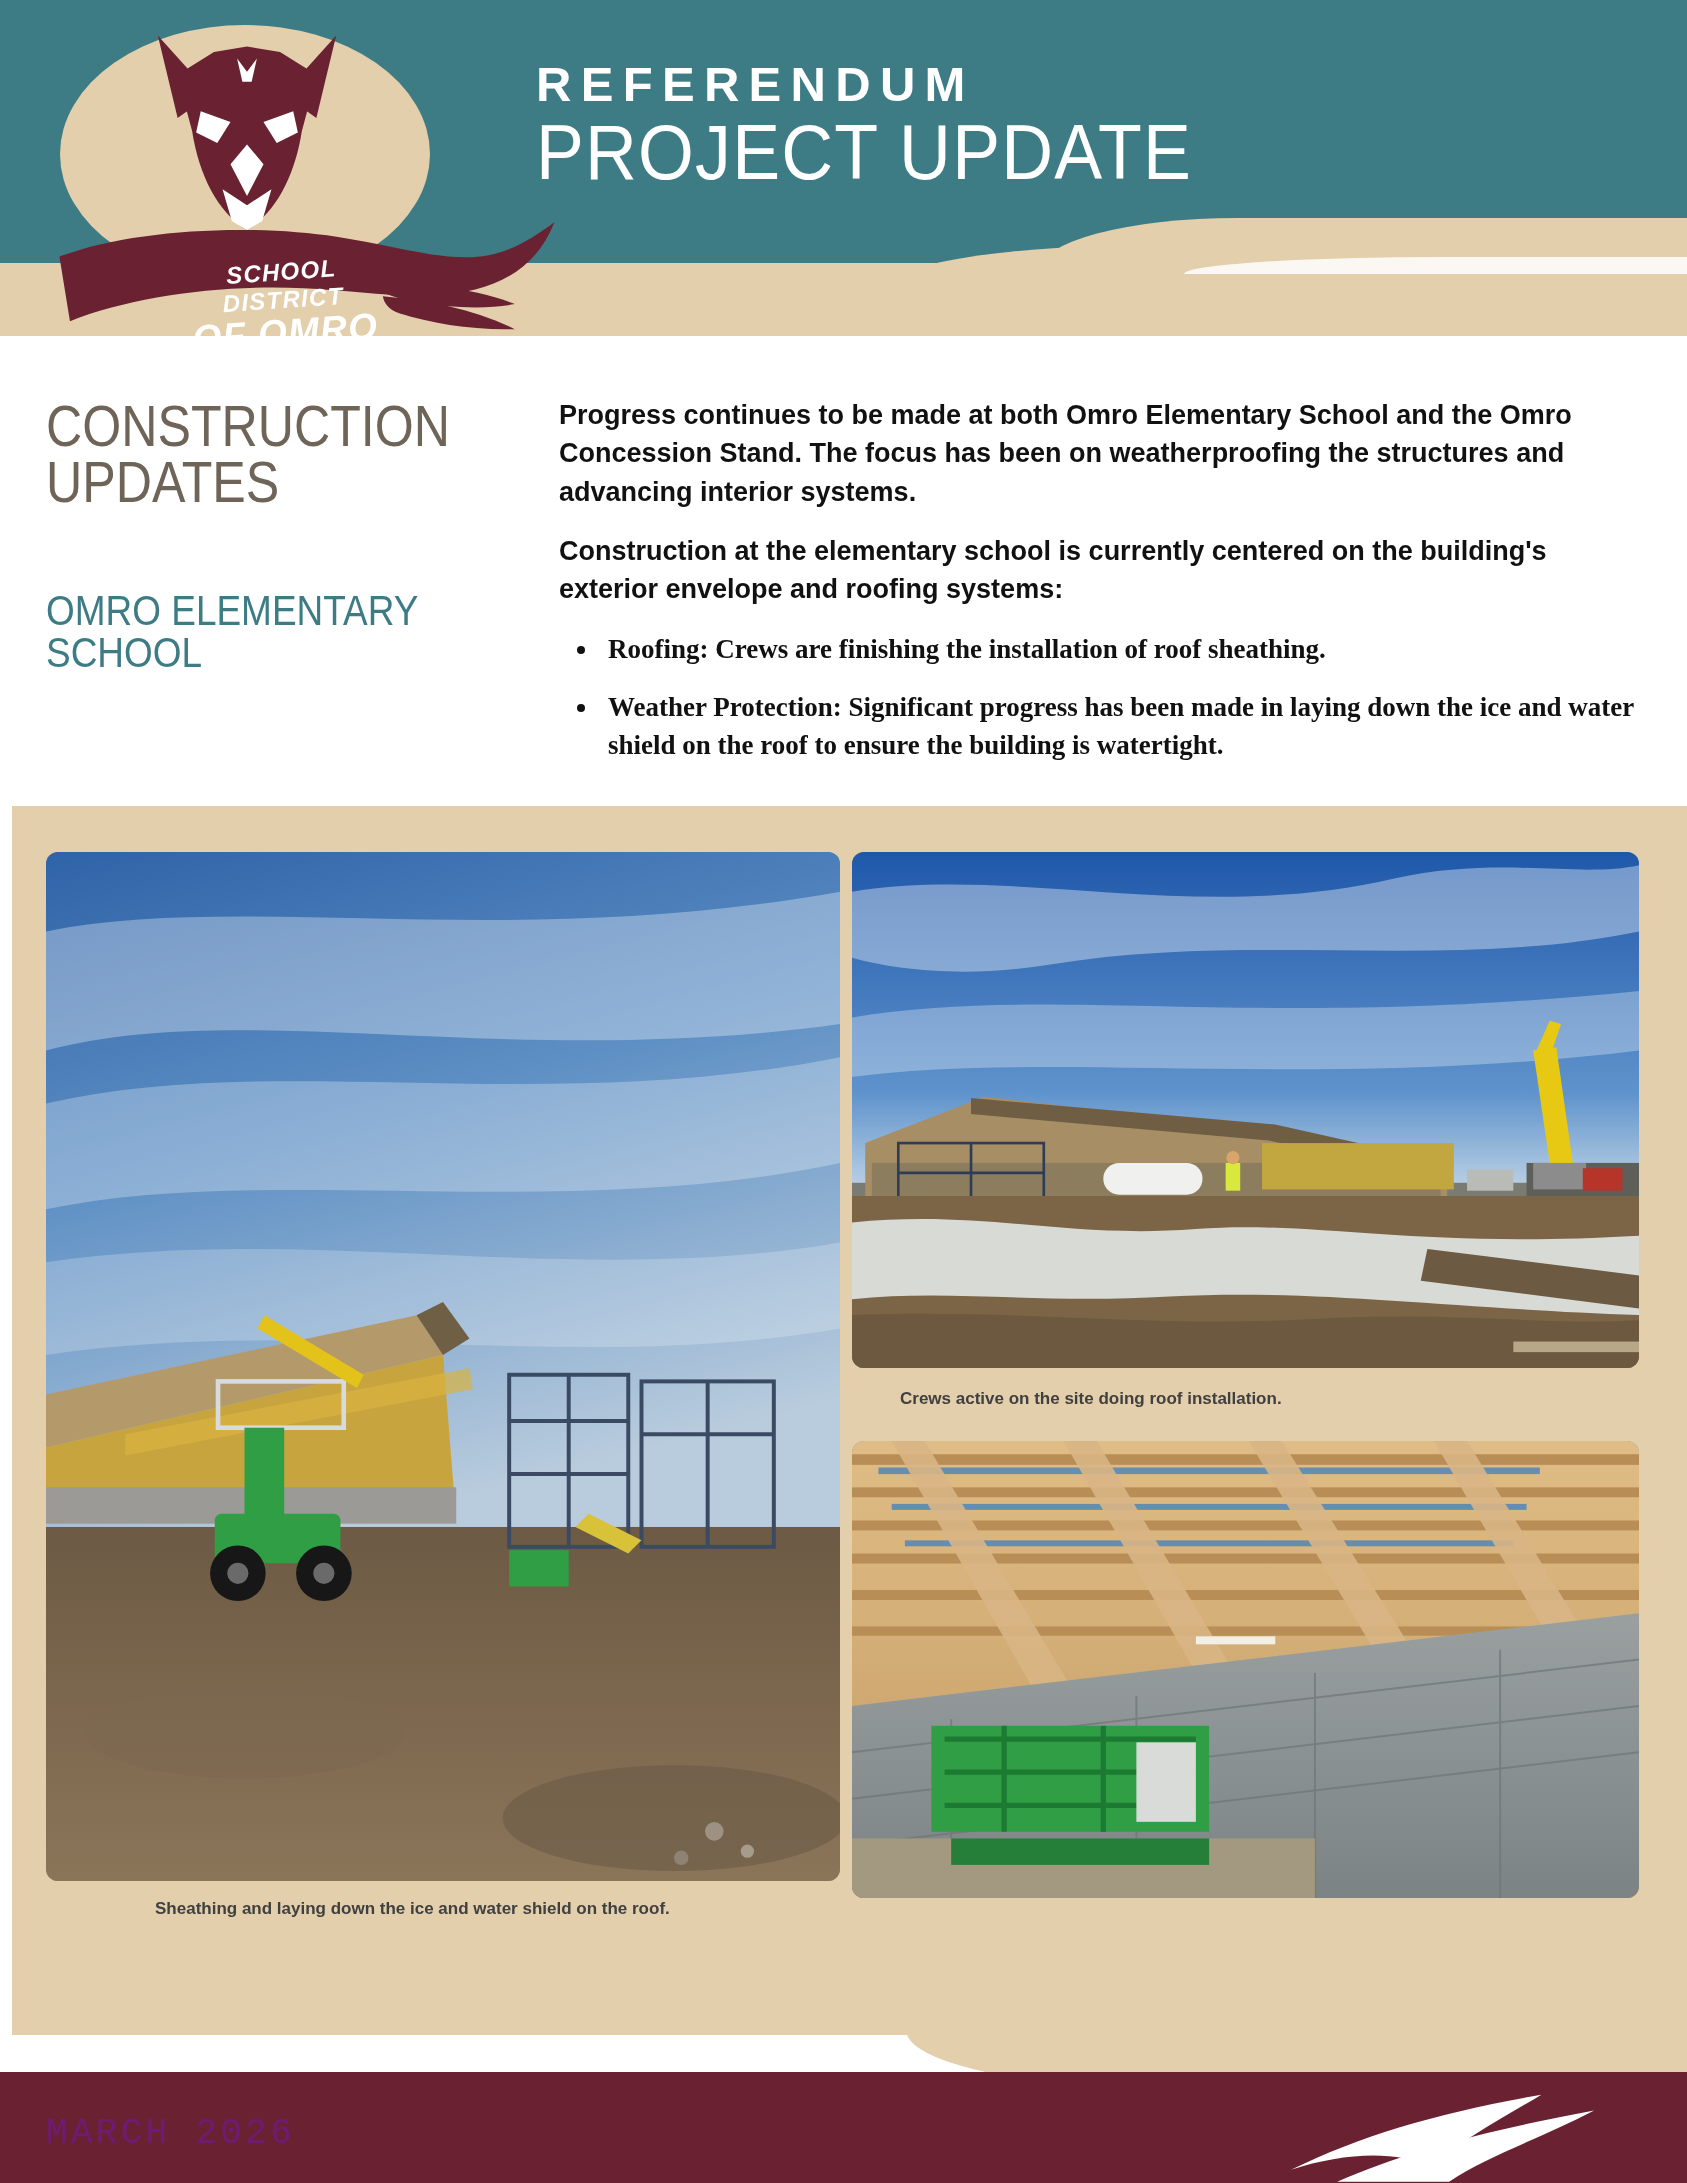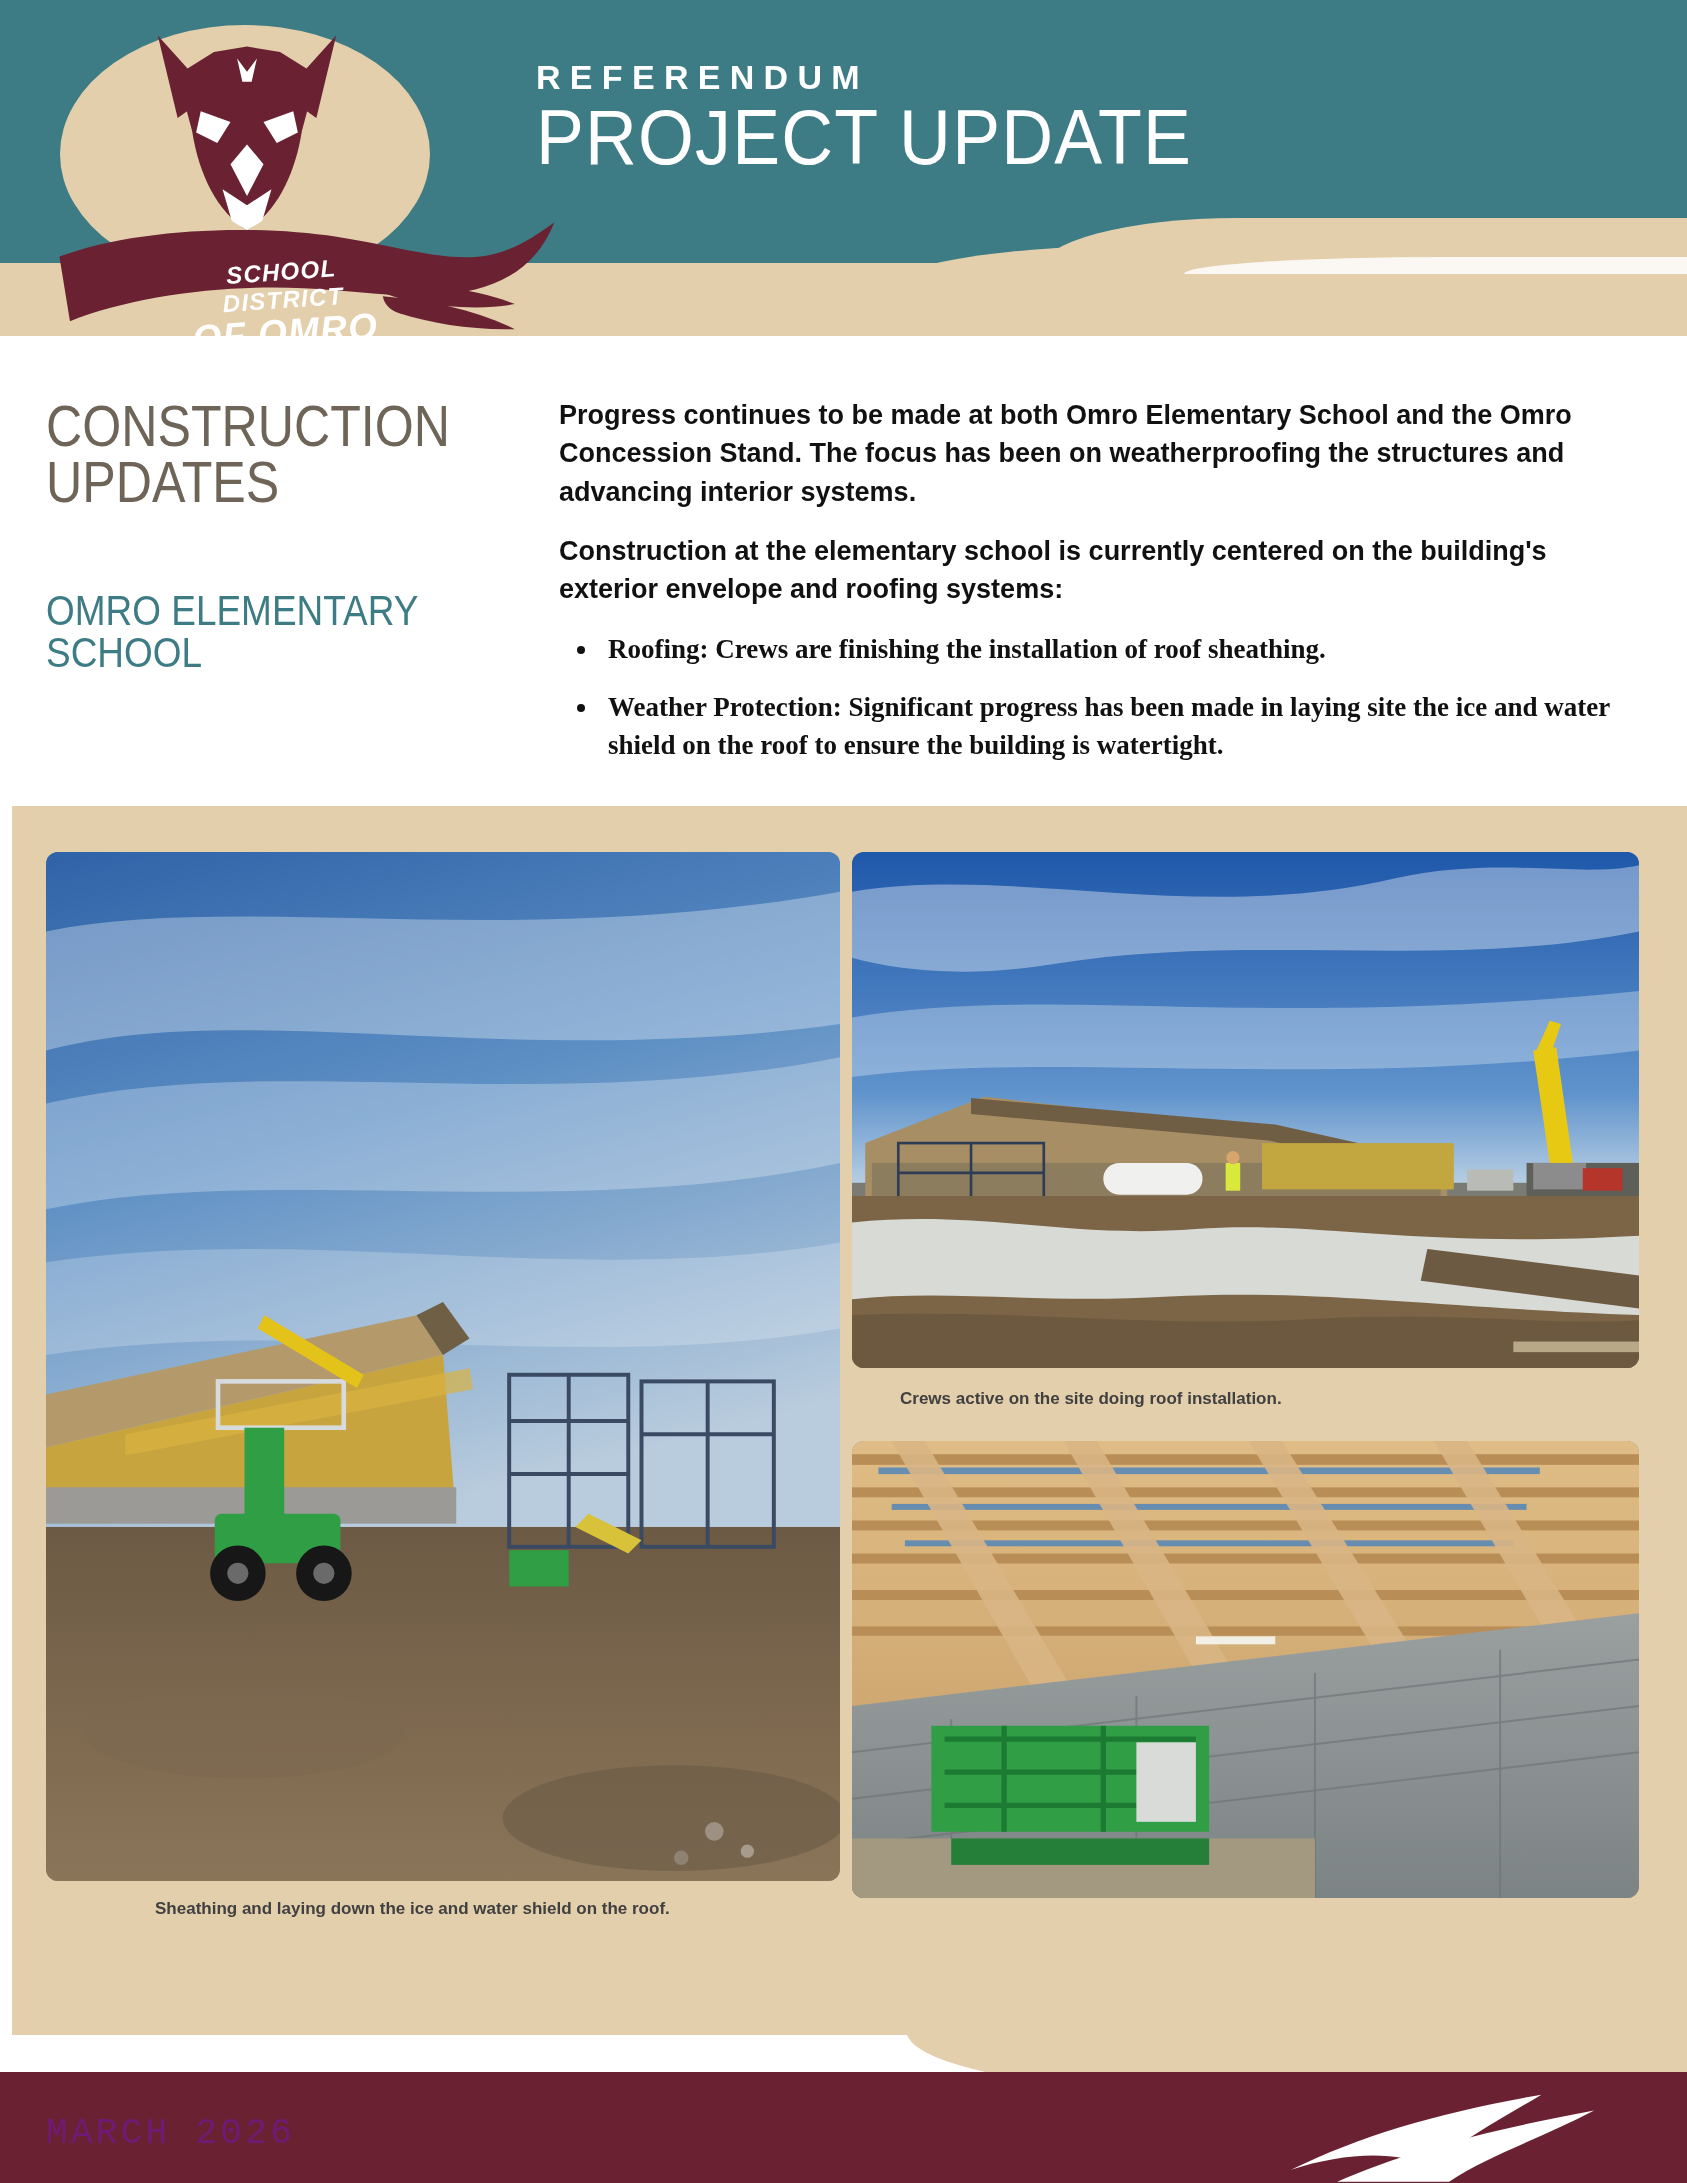--- a/index.html
+++ b/index.html
@@ -68,21 +68,21 @@
     opacity: 0.85;
   }
 
   .header-titles {
     position: absolute;
     left: 536px;
     top: 60px;
   }
   .referendum-word {
     color: #ffffff;
-    font-size: 34px;
+    font-size: 49px;
     font-weight: bold;
     letter-spacing: 9.3px;
     line-height: 1;
     font-family: "Liberation Sans", sans-serif;
   }
   .project-update-word {
     color: #ffffff;
     font-size: 78px;
     font-weight: normal;
     letter-spacing: 1.3px;
@@ -378,21 +378,21 @@
   <div class="section-heading">
     <div class="heading-main">CONSTRUCTION UPDATES</div>
     <div class="heading-sub">OMRO ELEMENTARY SCHOOL</div>
   </div>
 
   <div class="top-copy">
     <p>Progress continues to be made at both Omro Elementary School and the Omro Concession Stand. The focus has been on weatherproofing the structures and advancing interior systems.</p>
     <p>Construction at the elementary school is currently centered on the building's exterior envelope and roofing systems:</p>
     <ul>
       <li>Roofing: Crews are finishing the installation of roof sheathing.</li>
-      <li>Weather Protection: Significant progress has been made in laying site the ice and water shield on the roof to ensure the building is watertight.</li>
+      <li>Weather Protection: Significant progress has been made in laying down the ice and water shield on the roof to ensure the building is watertight.</li>
     </ul>
   </div>
 </div>
 
 <div class="photo-section">
   <div class="white-notch"></div>
 
   <div class="photo photo-main">
     <svg class="sky" viewBox="0 0 1200 1555" preserveAspectRatio="none">
       <defs>

